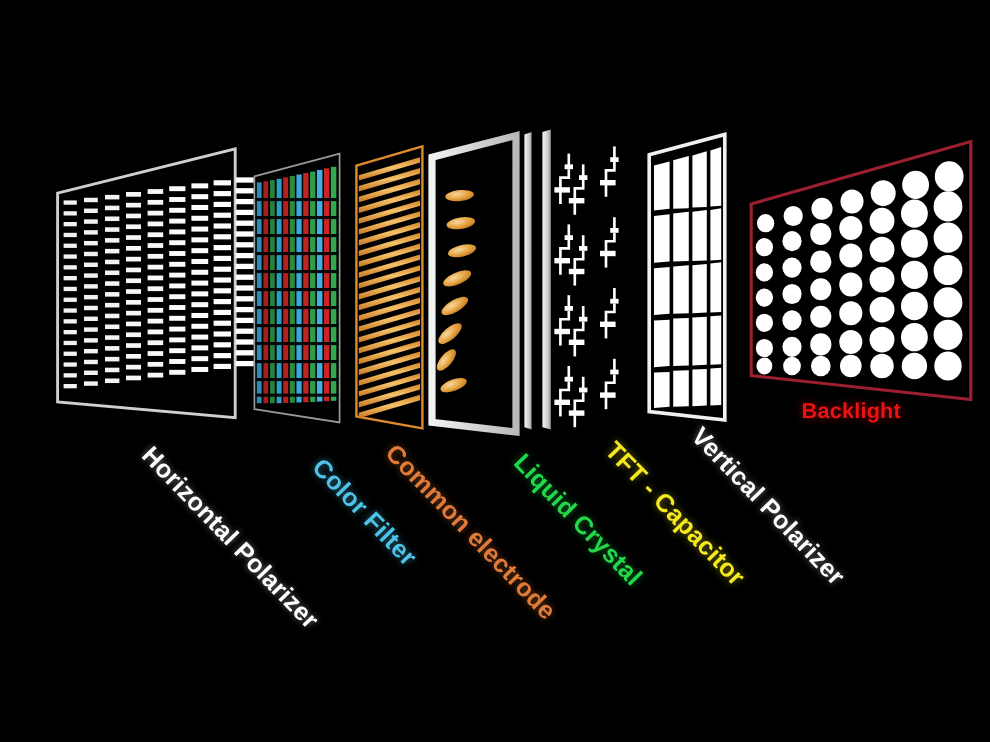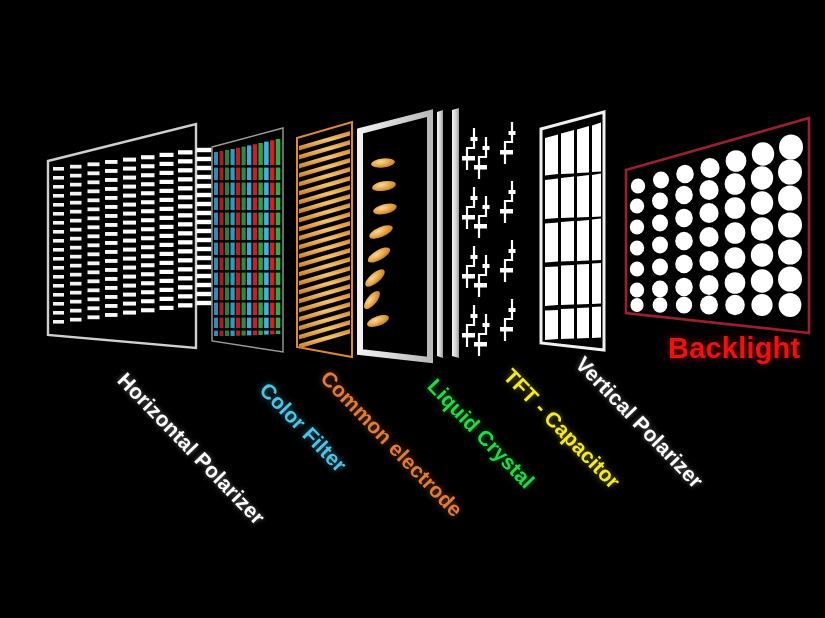--- a/index.html
+++ b/index.html
@@ -528,15 +528,15 @@
   <div class="layer-label" style="position:absolute; left:272px; top:378px; transform-origin:0 0; transform:rotate(46deg); color:#4ec3e8; font-size:21px; text-shadow:0 0 6px rgba(78,195,232,0.55);">Color Filter</div>
 
   <div class="layer-label" style="position:absolute; left:333px; top:366px; transform-origin:0 0; transform:rotate(46deg); color:#e07b39; font-size:21px; text-shadow:0 0 6px rgba(224,123,57,0.5);">Common electrode</div>
 
   <div class="layer-label" style="position:absolute; left:440px; top:374px; transform-origin:0 0; transform:rotate(46deg); color:#21d94a; font-size:21px; text-shadow:0 0 6px rgba(33,217,74,0.5);">Liquid  Crystal</div>
 
   <div class="layer-label" style="position:absolute; left:516px; top:364px; transform-origin:0 0; transform:rotate(46deg); color:#f5ea1e; font-size:21px; text-shadow:0 0 6px rgba(245,234,30,0.5);">TFT - Capacitor</div>
 
   <div class="layer-label" style="position:absolute; left:588px; top:352px; transform-origin:0 0; transform:rotate(46deg); color:#ffffff; font-size:21px; text-shadow:0 0 5px rgba(255,255,255,0.45);">Vertical  Polarizer</div>
 
-  <div class="layer-label" style="position:absolute; left:668px; top:332px; color:#ee1111; font-size:29px; text-shadow:0 0 8px rgba(238,17,17,0.55);">Backlight</div>
+  <div class="layer-label" style="position:absolute; left:668px; top:332px; color:#ee1111; font-size:18px; text-shadow:0 0 8px rgba(238,17,17,0.55);">Backlight</div>
 
 </div>
 
 </body></html>

